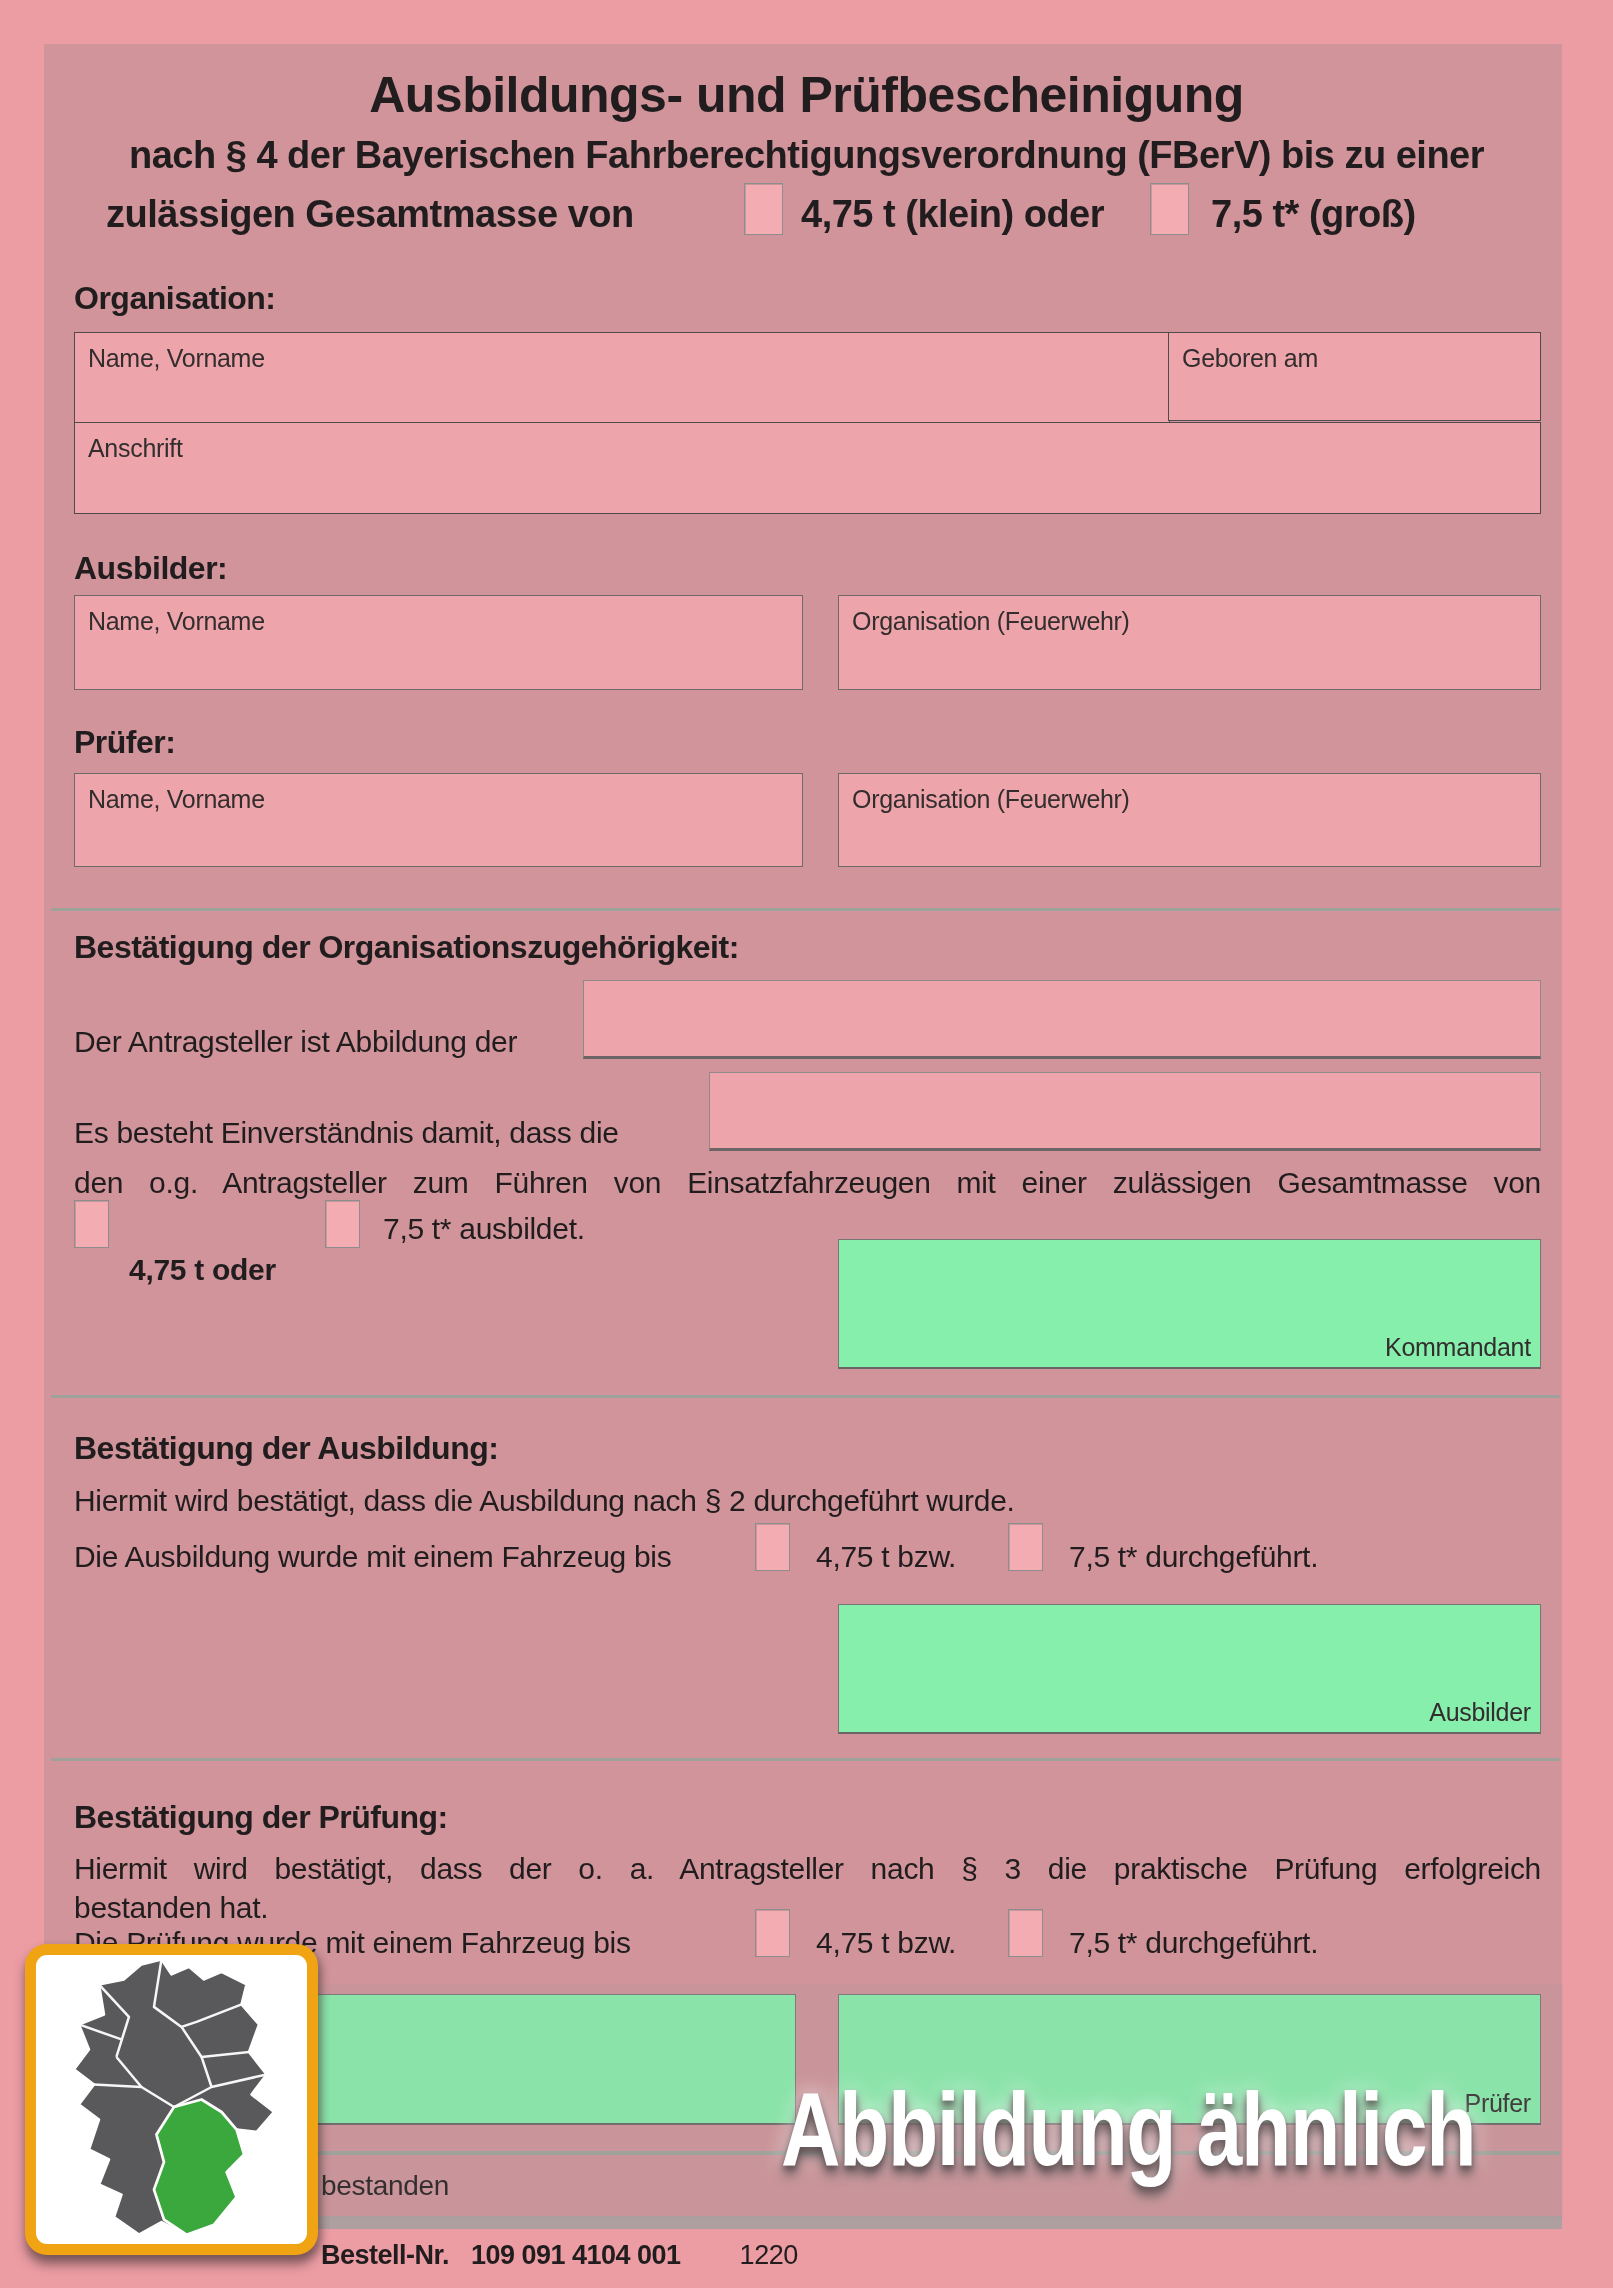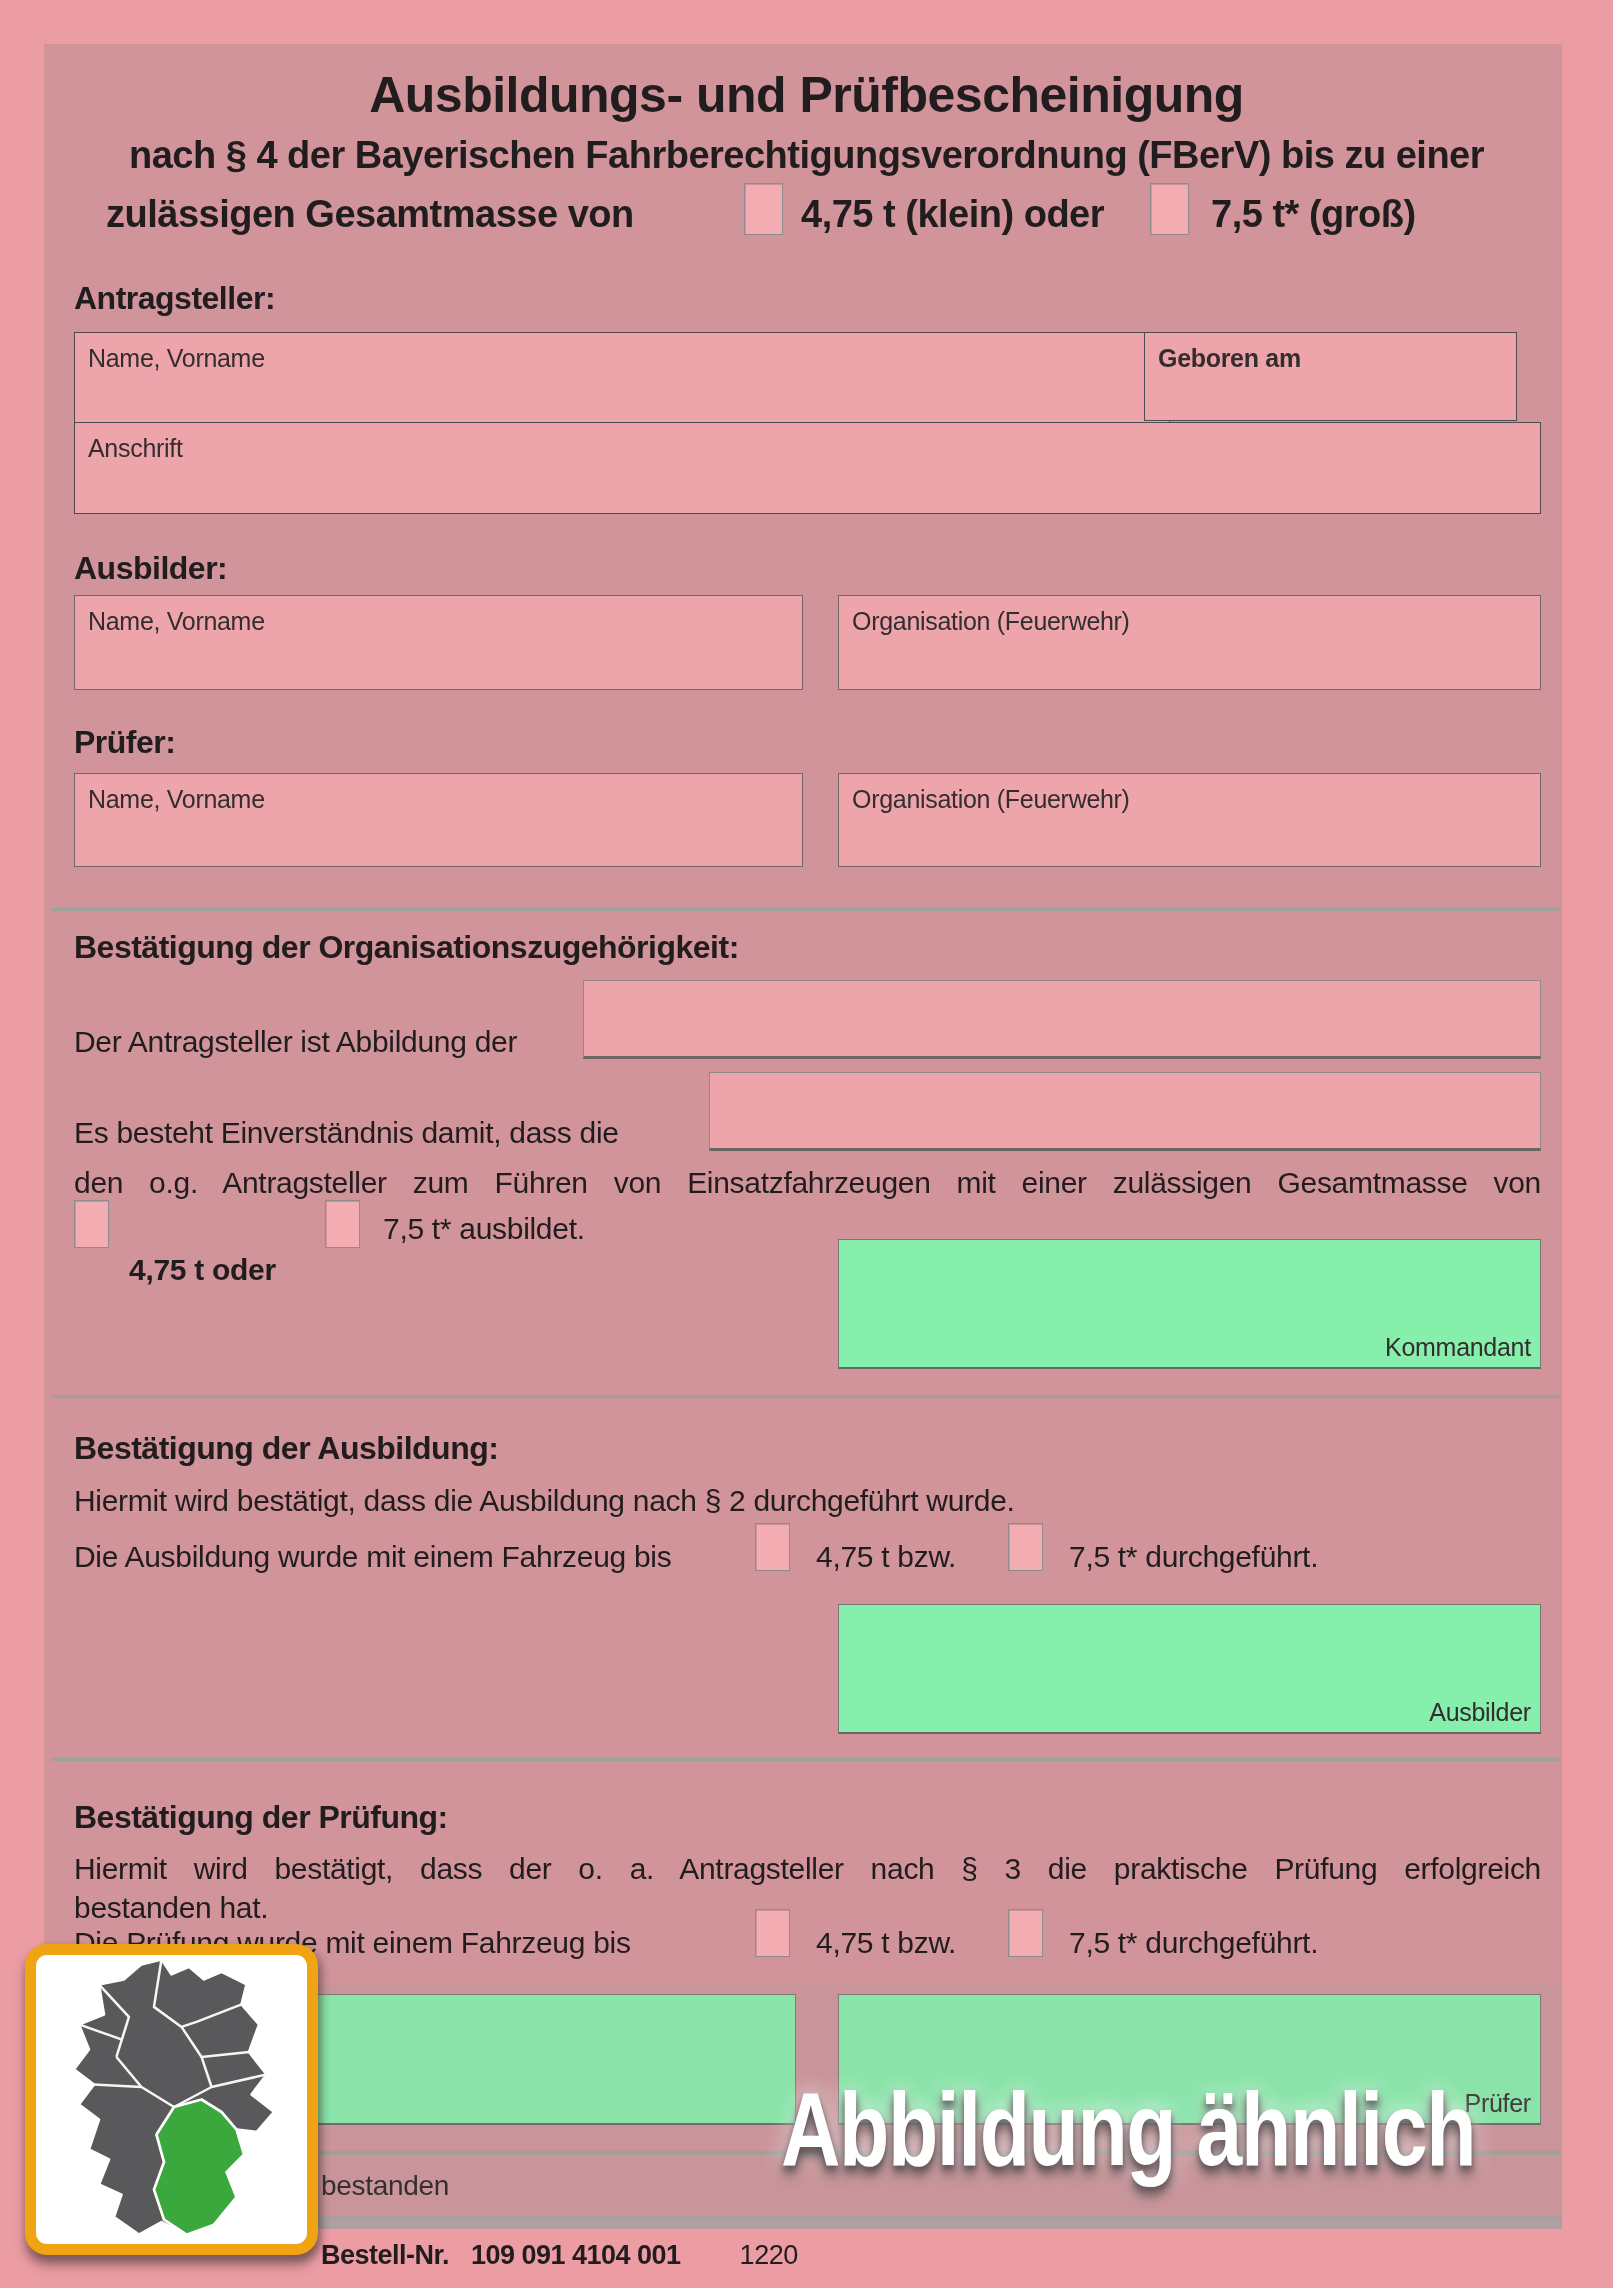--- a/index.html
+++ b/index.html
@@ -47,25 +47,25 @@
 <div class="abs panel" style="left:44px;top:44px;width:1518px;height:2185px;"></div>
 
 <div class="abs title" style="left:0;top:68px;width:1613px;">Ausbildungs- und Prüfbescheinigung</div>
 <div class="abs subtitle" style="left:0;top:135px;width:1613px;text-align:center;">nach § 4 der Bayerischen Fahrberechtigungsverordnung (FBerV) bis zu einer</div>
 <div class="abs subtitle" style="left:106px;top:194px;">zulässigen Gesamtmasse von</div>
 <div class="abs cb" style="left:744px;top:183px;width:39px;height:52px;"></div>
 <div class="abs subtitle" style="left:801px;top:194px;">4,75 t (klein) oder</div>
 <div class="abs cb" style="left:1150px;top:183px;width:39px;height:52px;"></div>
 <div class="abs subtitle" style="left:1211px;top:194px;">7,5 t* (groß)</div>
 
-<div class="abs heading" style="left:74px;top:281px;">Antragsteller:</div>
+<div class="abs heading" style="left:74px;top:281px;">Organisation:</div>
 <div class="abs fieldbox" style="left:74px;top:332px;width:1096px;height:91px;">
   <div class="flabel pad-label">Name, Vorname</div>
 </div>
-<div class="abs fieldbox" style="left:1144px;top:332px;width:373px;height:89px;font-weight:bold;">
+<div class="abs fieldbox" style="left:1168px;top:332px;width:373px;height:89px;">
   <div class="flabel pad-label">Geboren am</div>
 </div>
 <div class="abs fieldbox" style="left:74px;top:422px;width:1467px;height:92px;">
   <div class="flabel pad-label">Anschrift</div>
 </div>
 
 <div class="abs heading" style="left:74px;top:551px;">Ausbilder:</div>
 <div class="abs softbox" style="left:74px;top:595px;width:729px;height:95px;">
   <div class="flabel pad-label">Name, Vorname</div>
 </div>

